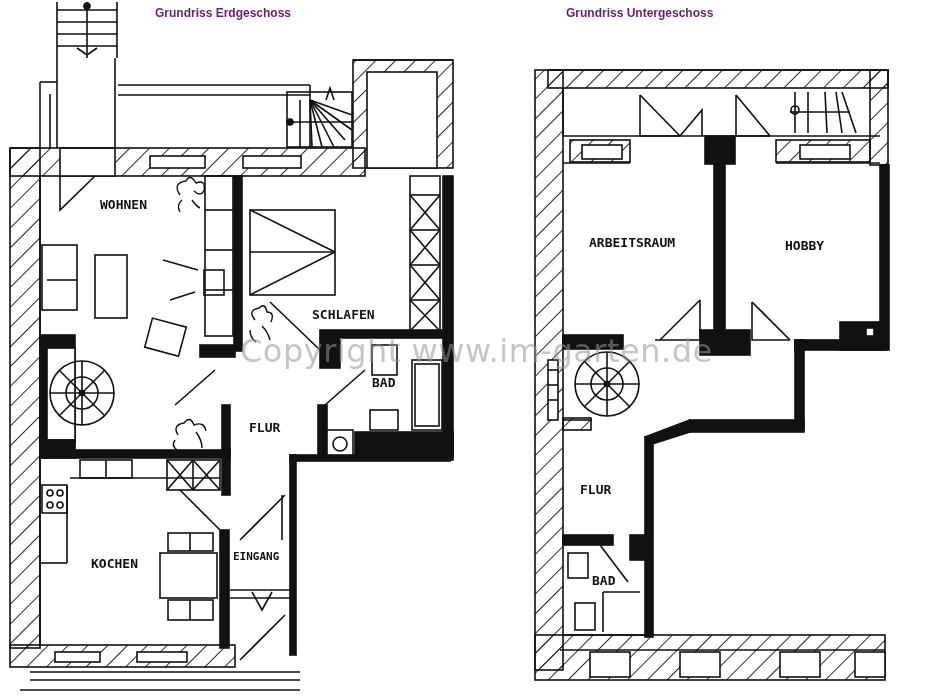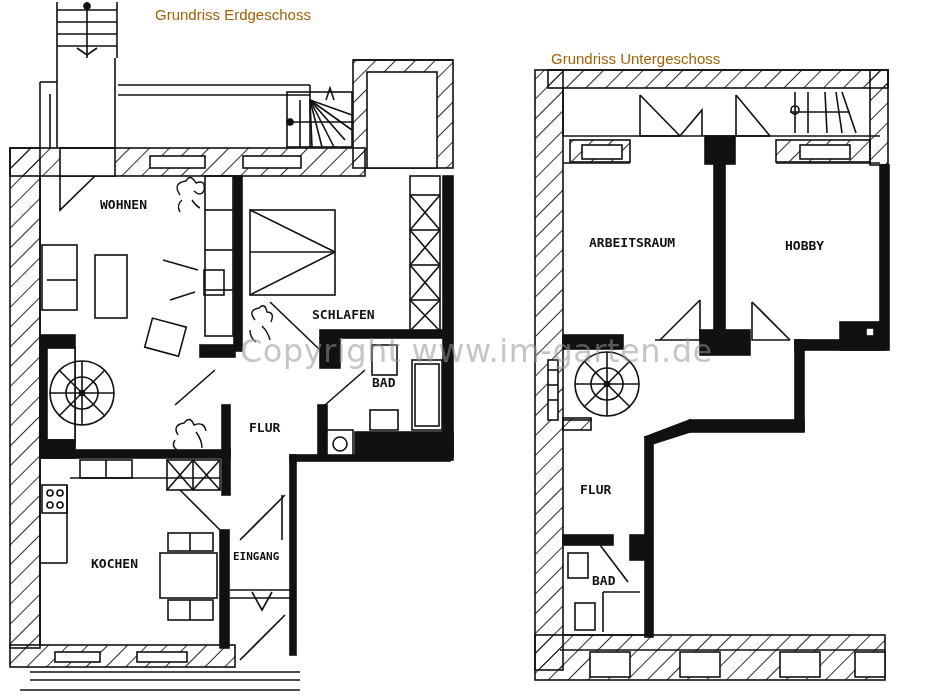--- a/index.html
+++ b/index.html
@@ -1,19 +1,19 @@
 <!DOCTYPE html>
 <html><head>
 <meta charset="utf-8">
 <style>
   html, body { margin: 0; padding: 0; background: #ffffff; }
   body { width: 934px; height: 700px; position: relative; overflow: hidden; font-family: "Liberation Sans", sans-serif; }
-  .title { position: absolute; top: 6px; font-family: "Liberation Sans", sans-serif; font-weight: normal; font-size: 15px; color: #a16207; }
+  .title { position: absolute; top: 6px; font-family: "Liberation Sans", sans-serif; font-weight: bold; font-size: 12px; color: #701a75; }
   #title-left { left: 155px; }
-  #title-right { left: 551px; margin-top: 44px; }
+  #title-right { left: 566px; }
   svg.plan { position: absolute; left: 0; top: 0; }
   .lbl { font-family: "DejaVu Sans Mono", monospace; font-weight: bold; font-size: 13px; fill: #111111; letter-spacing: 0px; }
   .wm { position: absolute; left: 240px; top: 332px; font-family: "DejaVu Sans", sans-serif; font-size: 32px; color: rgba(150,150,150,0.55); white-space: nowrap; letter-spacing: 0.5px; pointer-events: none; }
 </style>
 </head>
 <body>
 
 <div class="title" id="title-left">Grundriss Erdgeschoss</div>
 <div class="title" id="title-right">Grundriss Untergeschoss</div>
 

